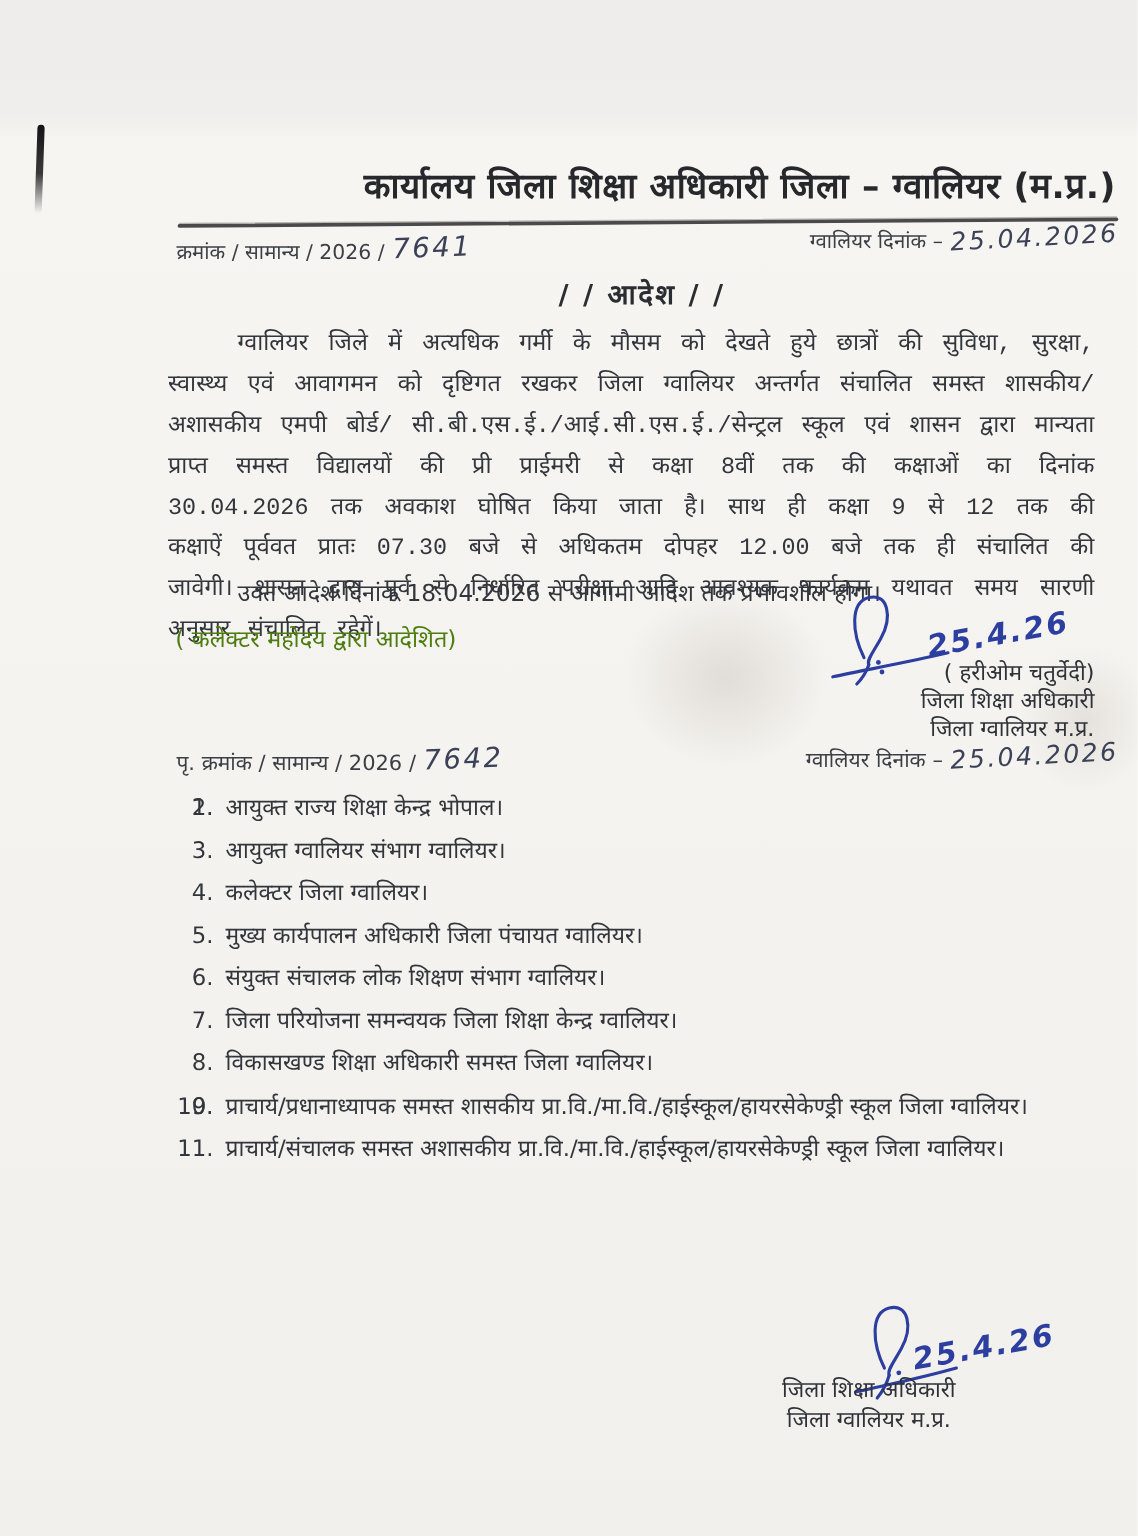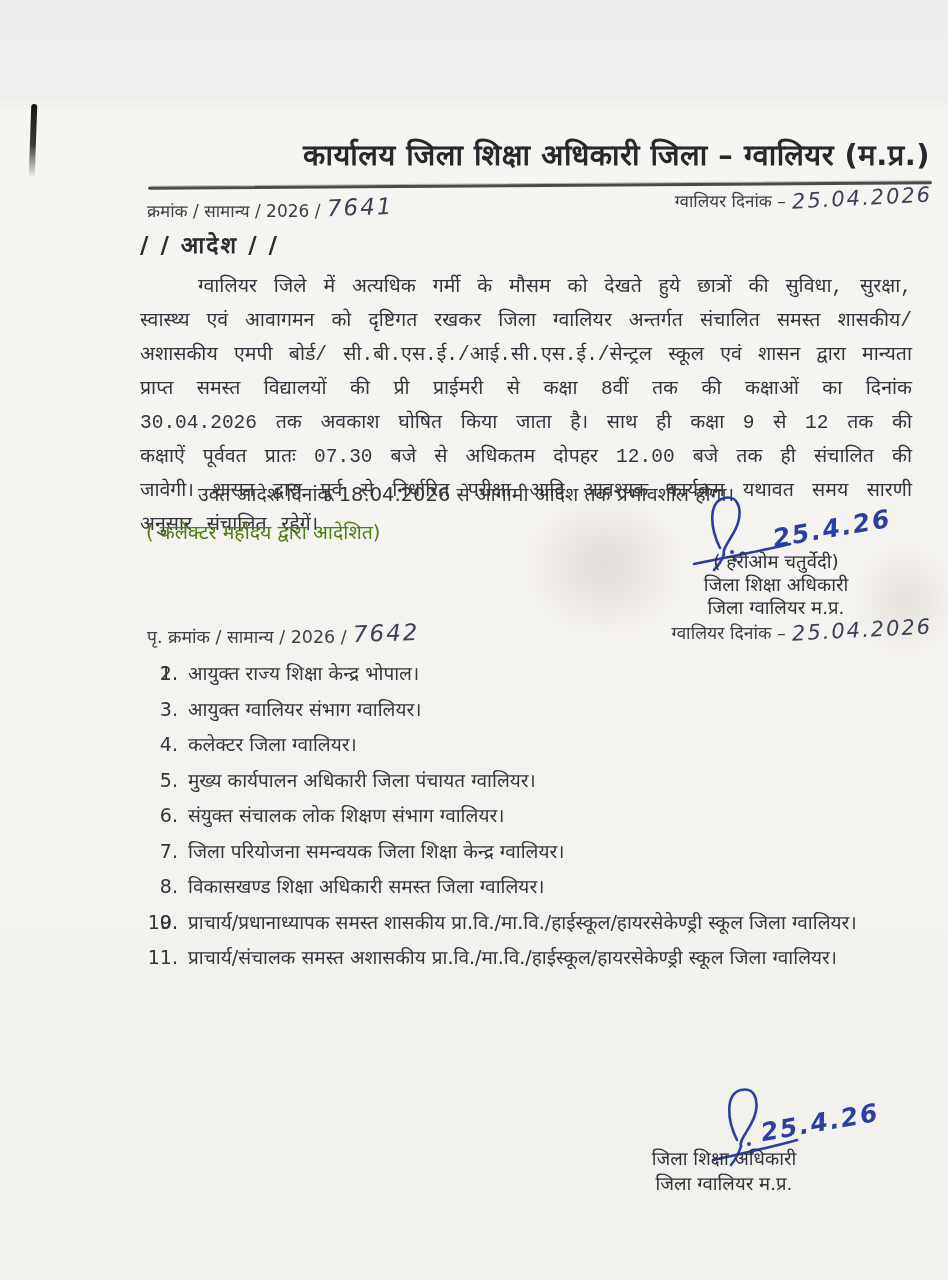--- a/index.html
+++ b/index.html
@@ -24,32 +24,32 @@
   .title-rule{left:148px;top:184px;width:784px;height:3px;background:#4a4a4a;
     border-radius:2px;transform:rotate(-.4deg);
     box-shadow:0 -2px 0 -1px rgba(90,90,90,.4);}
   .ref-line{left:147px;top:196px;font-size:17px;color:#3b3f45;}
   .head-date{right:16px;top:188px;font-size:17px;color:#3b3f45;white-space:nowrap;}
   .hand{font-style:italic;letter-spacing:2px;display:inline-block;}
   .hand-dark{color:#3b4257;}
   .hand-blue{color:#2c3fa0;}
   .ref-num{font-size:23px;transform:rotate(-2deg) translateY(-2px);margin-left:6px;}
   .date-val{font-size:21px;transform:rotate(-3deg) translateY(-2px);margin-left:6px;}
-  .order-heading{left:140px;top:228px;width:790px;text-align:left;
+  .order-heading{left:140px;top:228px;width:790px;text-align:center;
     font-size:23px;font-weight:bold;color:#2a2d31;letter-spacing:2px;}
   
   .para{left:140px;top:270px;width:772px;font-size:19.5px;line-height:34px;
     text-align:justify;text-indent:58px;color:#32363c;word-spacing:3px;font-family:Liberation Mono, monospace;}
   .effective{left:140px;top:480px;width:772px;font-size:19.5px;text-indent:58px;color:#32363c;}
   .collector{left:146px;top:518px;font-size:19.5px;color:#4d7c0f;}
   
   .sig-svg{pointer-events:none;}
   .sig1{left:678px;top:490px;}
   .sig1-date{left:772px;top:514px;font-size:25px;transform:rotate(-10deg);font-weight:bold;}
-  .name-block{left:640px;top:550px;width:272px;text-align:center;
+  .name-block{left:640px;top:550px;width:272px;text-align:right;
     font-size:18.5px;line-height:23px;color:#2e3238;}
   .forward-ref{left:147px;top:622px;font-size:17.5px;color:#3b3f45;}
   .forward-date{right:16px;top:620px;font-size:17.5px;color:#3b3f45;white-space:nowrap;}
   
   .recipients{left:140px;top:656px;width:742px;list-style:none;margin:0;padding:0;
     font-size:19px;line-height:35.5px;color:#32363c;}
   .recipients li{position:relative;padding-left:48px;}
   .recipients .num{position:absolute;left:0;width:38px;text-align:right;}
   
   .sig2{left:693px;top:1080px;}

